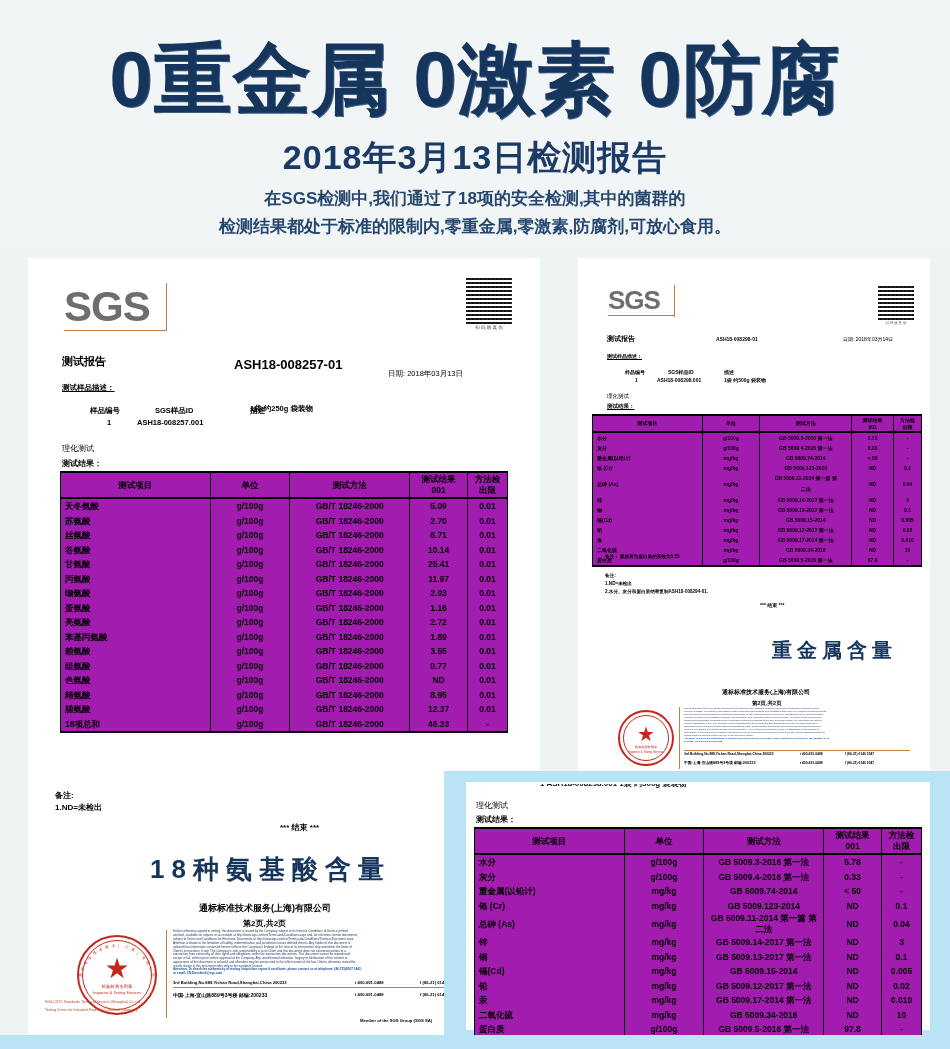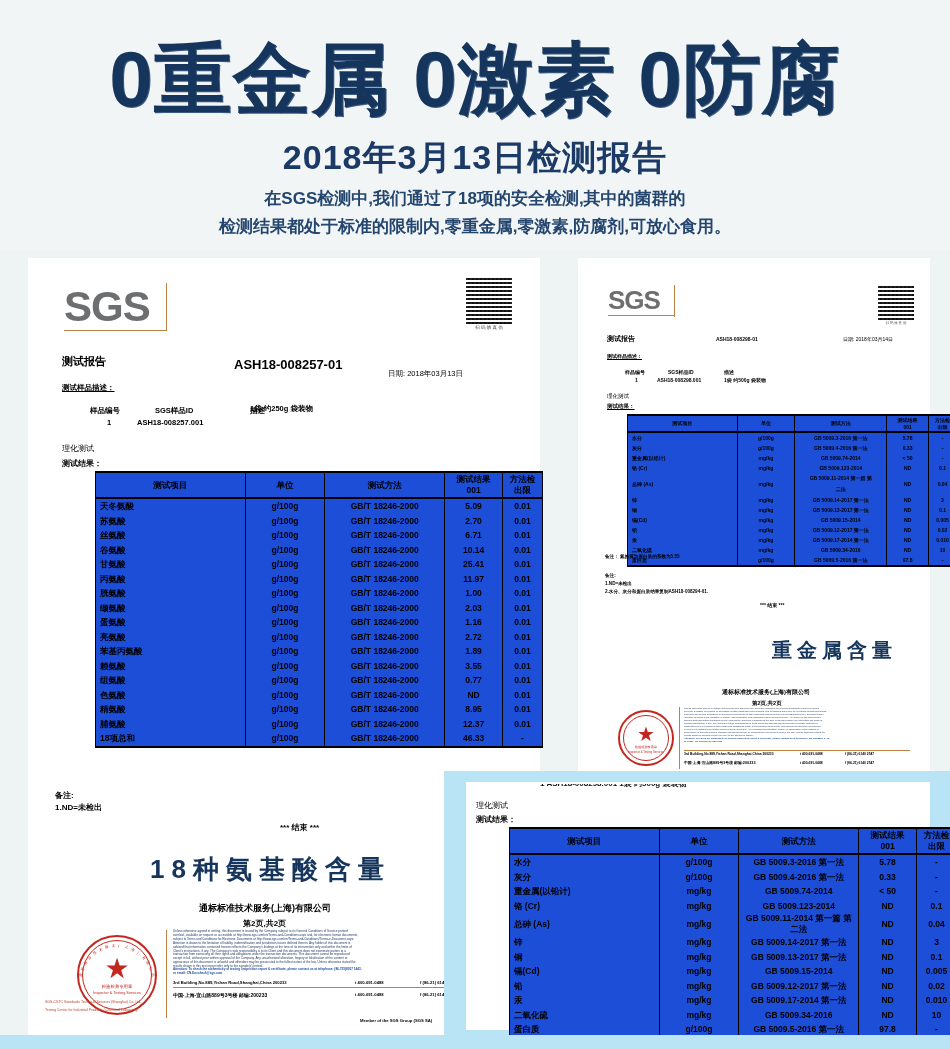--- a/index.html
+++ b/index.html
@@ -47,21 +47,21 @@
       repeating-linear-gradient(0deg,#111 0 2px,#fff 2px 4px),
       repeating-linear-gradient(90deg,#111 0 2px,rgba(255,255,255,0) 2px 4px);
       background-blend-mode:screen;}
   .qr-cap{position:absolute;text-align:center;color:#444;}
 
   .t{position:absolute;white-space:nowrap;color:#000;}
   .b{font-weight:bold;}
   .u{text-decoration:underline;}
 
   
-  table.rep{position:absolute;border-collapse:collapse;background:#1d4ed8;margin-left:35px;}
+  table.rep{position:absolute;border-collapse:collapse;background:#a21caf;}
   table.rep td,table.rep th{
     border-left:1px solid #000;border-right:1px solid #000;
     padding:0 4px;color:#000;font-weight:bold;vertical-align:middle;
   }
   table.rep thead th{
     border-top:2px solid #000;border-bottom:2px solid #000;
     font-weight:bold;text-align:center;
   }
   table.rep tbody tr:last-child td{border-bottom:2px solid #000;}
   table.rep td.name{text-align:left;}
@@ -202,27 +202,20 @@
           <td class="ctr">g/100g</td>
           <td class="ctr">GB/T 18246-2000</td>
           <td class="ctr">25.41</td>
           <td class="ctr">0.01</td>
         </tr>
         <tr>
           <td class="name">丙氨酸</td>
           <td class="ctr">g/100g</td>
           <td class="ctr">GB/T 18246-2000</td>
           <td class="ctr">11.97</td>
-          <td class="ctr">0.01</td>
-        </tr>
-        <tr>
-          <td class="name">胱氨酸</td>
-          <td class="ctr">g/100g</td>
-          <td class="ctr">GB/T 18246-2000</td>
-          <td class="ctr">1.00</td>
           <td class="ctr">0.01</td>
         </tr>
         <tr>
           <td class="name">缬氨酸</td>
           <td class="ctr">g/100g</td>
           <td class="ctr">GB/T 18246-2000</td>
           <td class="ctr">2.03</td>
           <td class="ctr">0.01</td>
         </tr>
         <tr>

